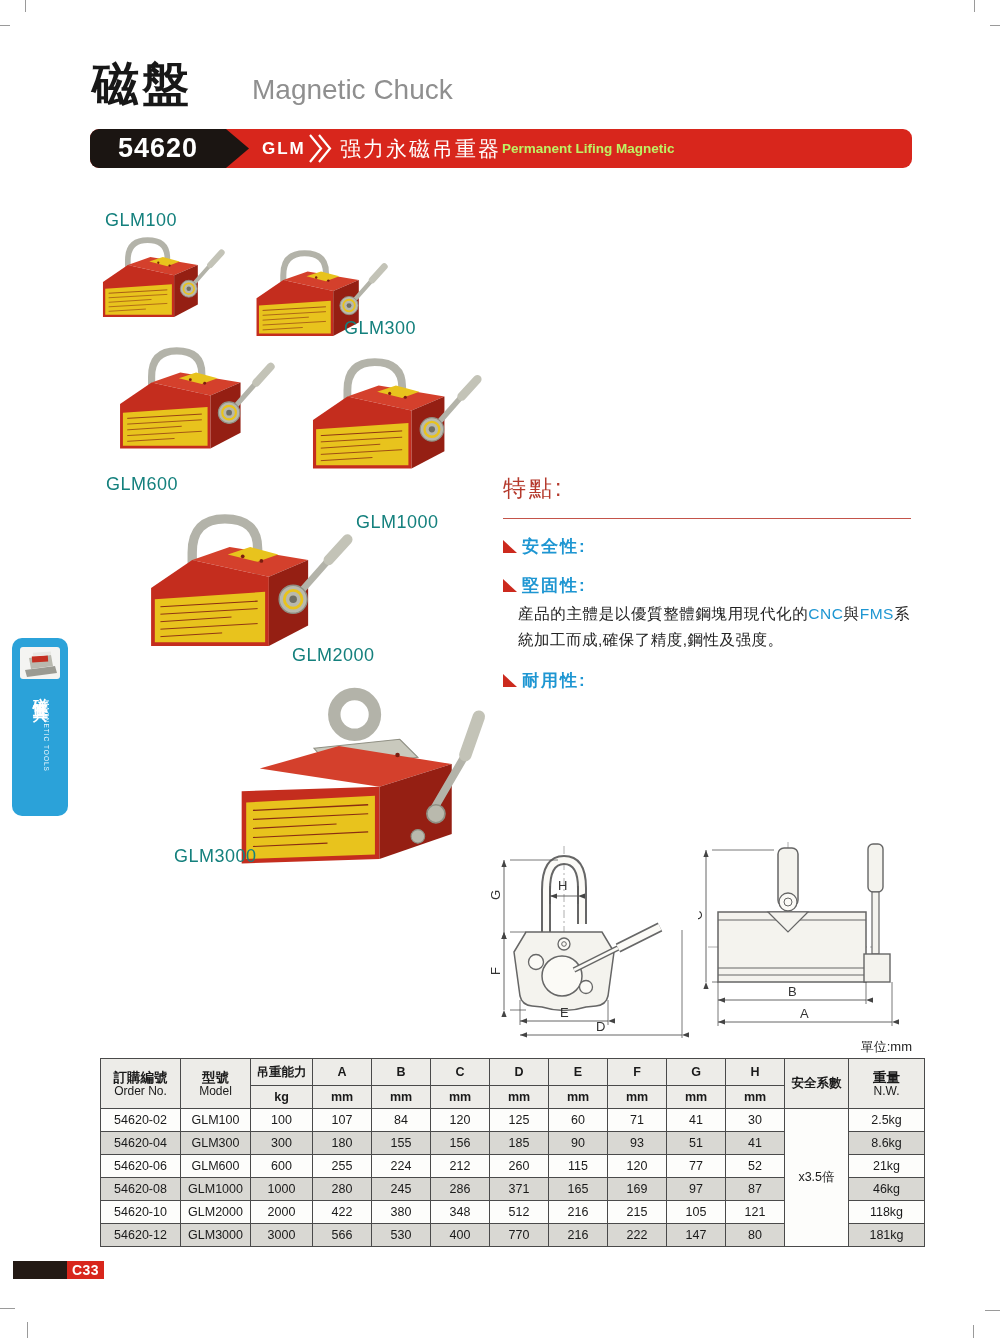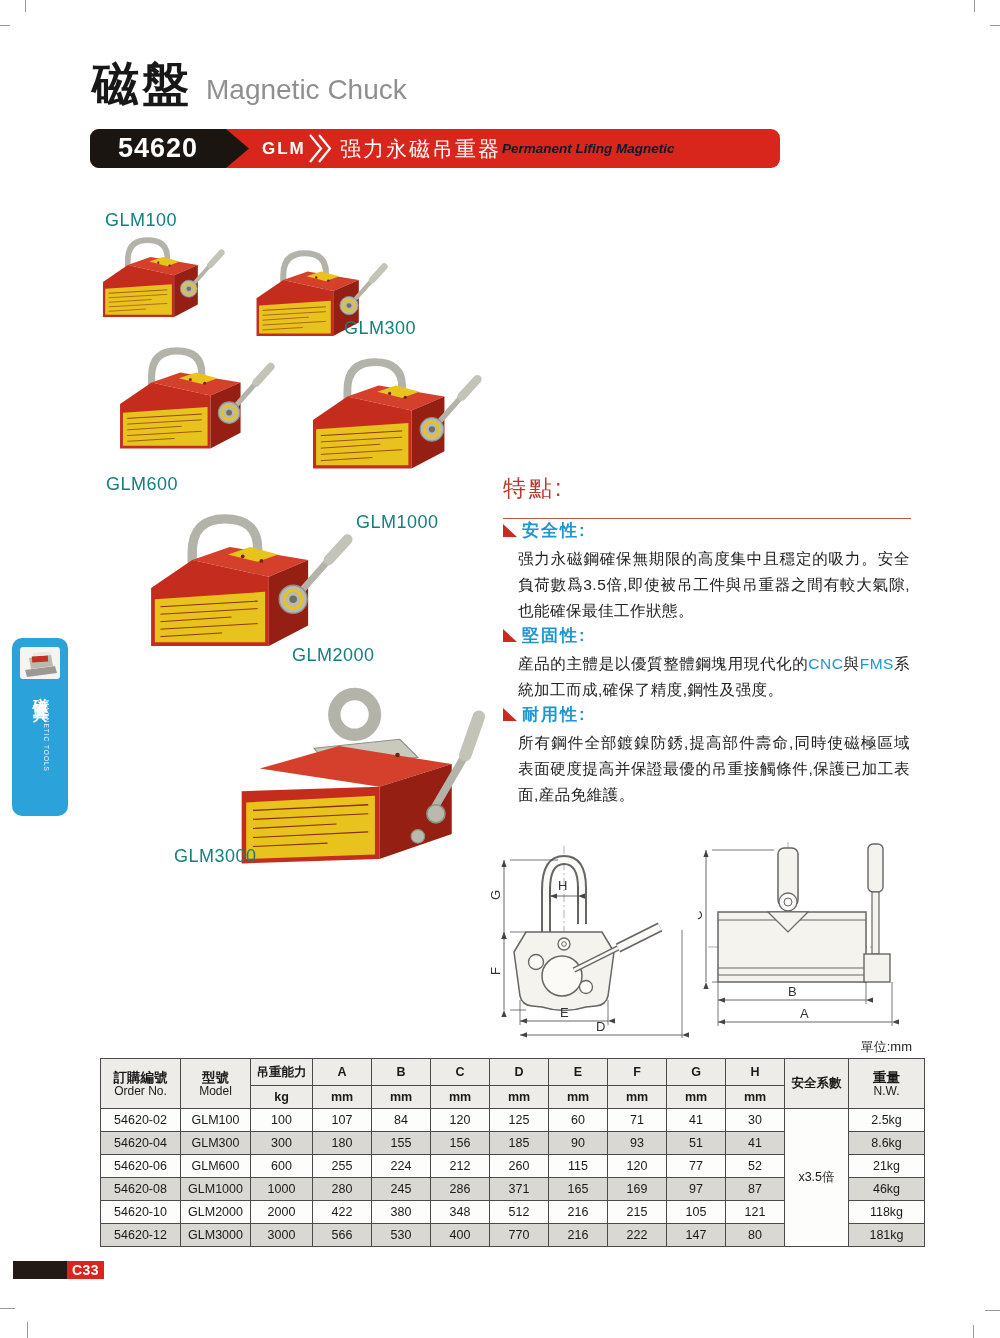--- a/index.html
+++ b/index.html
@@ -4,50 +4,50 @@
 <style>
   * { margin:0; padding:0; box-sizing:border-box; }
   html,body { background:#ffffff; }
   body {
     width:1000px; height:1338px; position:relative; overflow:hidden;
     font-family:"Liberation Sans", sans-serif; color:#1c1c1c;
   }
   
   .crop { position:absolute; background:#9a9a9a; }
   
-  .title-block { position:absolute; left:92px; top:60px; display:flex; align-items:flex-end; }
+  .title-block { position:absolute; left:92px; top:60px; display:flex; align-items:flex-end;gap:46px; }
   .title-zh { font-size:47px; font-weight:bold; letter-spacing:3px; color:#181818; line-height:1; }
   .title-en { font-size:28px; font-weight:normal; color:#8f8f8f; margin-left:14px; padding-bottom:3px; line-height:1; }
   
-  .banner { position:absolute; left:90px; top:129px; width:690px; height:39px;
+  .banner { position:absolute; left:90px; top:129px; width:822px; height:39px;
     background:#d8261c; border-radius:9px; display:flex; align-items:center; }
   .banner-black { position:absolute; left:0; top:0; bottom:0; width:136px;
     background:#1b1512; border-radius:9px 0 0 9px; display:flex; align-items:center; justify-content:center; }
   .banner-arrow { position:absolute; left:136px; top:0; bottom:0; width:23px;
     background:#1b1512; clip-path:polygon(0 0, 100% 50%, 0 100%); }
   .banner-code { color:#fff; font-size:27px; font-weight:bold; letter-spacing:1px; }
   .banner-series { position:absolute; left:172px; color:#fff; font-size:17px; font-weight:bold; letter-spacing:2px; }
   .banner-chevron { position:absolute; left:218px; top:4px; }
   .banner-title-zh { position:absolute; left:250px; color:#fff; font-size:21px; font-weight:normal; letter-spacing:2px; }
-  .banner-title-en { position:absolute; left:412px; color:#0f172a; font-size:13.5px; font-weight:bold; top:12px;font-style:italic; }
+  .banner-title-en { position:absolute; left:412px; color:#bef264; font-size:13.5px; font-weight:bold; top:12px; }
   
   .side-tab { position:absolute; left:12px; top:638px; width:56px; height:178px;
     background:#2ba2d9; border-radius:10px; display:flex; flex-direction:column; align-items:center; }
   .side-tab .mini-img { margin-top:8px; }
   .side-vertical { margin-top:6px; writing-mode:vertical-rl; display:flex; }
   .side-zh { color:#fff; font-size:15px; font-weight:bold; letter-spacing:3px; writing-mode:vertical-rl; }
   .side-en { color:#e8f6fd; font-size:6.5px; letter-spacing:1px; writing-mode:vertical-rl; margin-top:2px; }
   
   .product { position:absolute; }
   .product-label { position:absolute; color:#14807d; font-size:18px; font-weight:500; letter-spacing:0.5px; }
   
   .features { position:absolute; left:503px; top:473px; width:408px; }
   .features-heading { color:#b5392c; font-size:23px; font-weight:normal; letter-spacing:3px;
     padding-bottom:14px; border-bottom:1.5px solid #c4544a; }
-  .feature-section { }
+  .feature-section { margin-top:16px; }
   .feature-title-row { display:flex; align-items:center; }
   .tri { width:14px; height:13px; background:#cc2a1e; clip-path:polygon(0 0, 100% 100%, 0 100%); margin-right:5px; }
   .feature-title { color:#1e96d2; font-size:17px; font-weight:bold; letter-spacing:2px; }
   .feature-body { margin-left:15px; margin-top:4px; width:392px; font-size:15.5px;
     line-height:26px; letter-spacing:0.5px; text-align:justify; color:#222; }
   .hl-blue { color:#1e96d2; }
   
   .diagram { position:absolute; }
   .dim-text { font-size:13px; fill:#333; font-family:"Liberation Sans", sans-serif; }
   
@@ -186,37 +186,35 @@
 <span class="product-label" style="left:174px; top:846px;">GLM3000</span>
 
 <div class="features">
   <div class="features-heading">特點:</div>
 
   <div class="feature-section">
     <div class="feature-title-row">
       <span class="tri"></span>
       <span class="feature-title">安全性:</span>
     </div>
-    <div class="feature-body">强力永磁鋼確保無期限的高度集中且穩定的吸力。安全負荷數爲3.5倍,即使被吊工件與吊重器之間有較大氣隙,也能確保最佳工作狀態。</div>
   </div>
 
   <div class="feature-section">
     <div class="feature-title-row">
       <span class="tri"></span>
       <span class="feature-title">堅固性:</span>
     </div>
     <div class="feature-body"><span>産品的主體是以優質整體鋼塊用現代化的</span><span class="hl-blue">CNC</span><span>與</span><span class="hl-blue">FMS</span><span>系統加工而成,確保了精度,鋼性及强度。</span></div>
   </div>
 
   <div class="feature-section">
     <div class="feature-title-row">
       <span class="tri"></span>
       <span class="feature-title">耐用性:</span>
     </div>
-    <div class="feature-body">所有鋼件全部鍍鎳防銹,提高部件壽命,同時使磁極區域表面硬度提高并保證最優的吊重接觸條件,保護已加工表面,産品免維護。</div>
   </div>
 </div>
 
 <svg class="diagram" style="left:486px; top:840px;" width="215" height="198" viewBox="0 0 215 198">
   <defs>
     <marker id="arrL" markerWidth="9" markerHeight="8" refX="8" refY="3" orient="auto">
       <path d="M0,0 L8,3 L0,6 Z" fill="#444"></path>
     </marker>
   </defs>
   <line x1="78" y1="6" x2="78" y2="98" stroke="#999" stroke-width="0.8" stroke-dasharray="8 3 2 3"></line>

